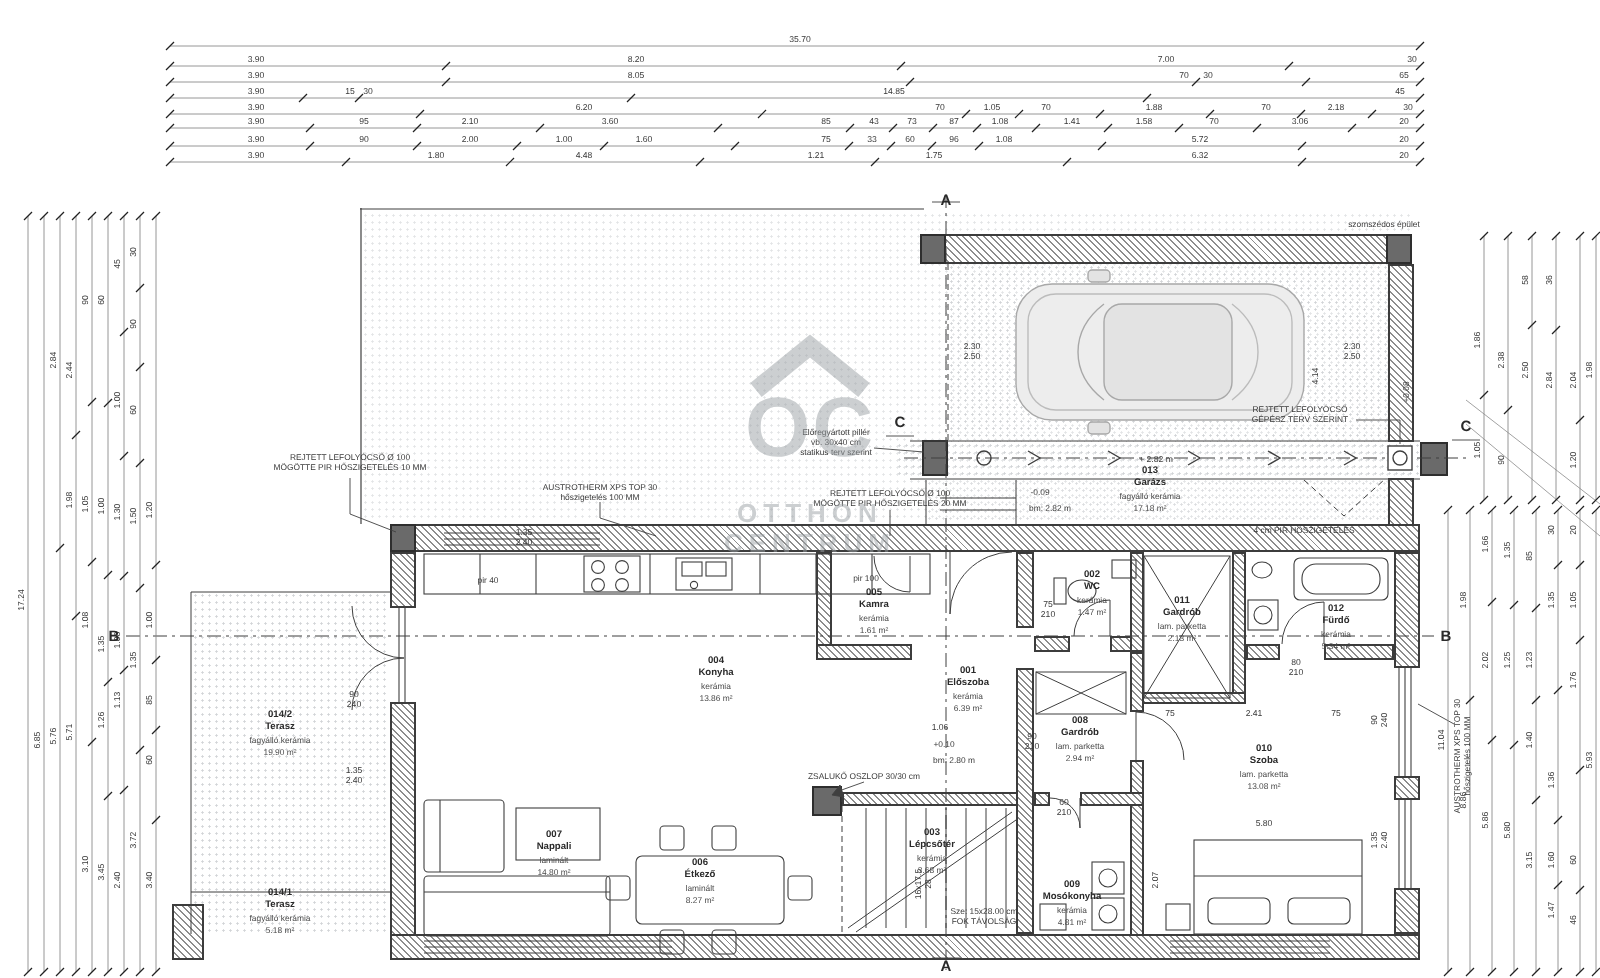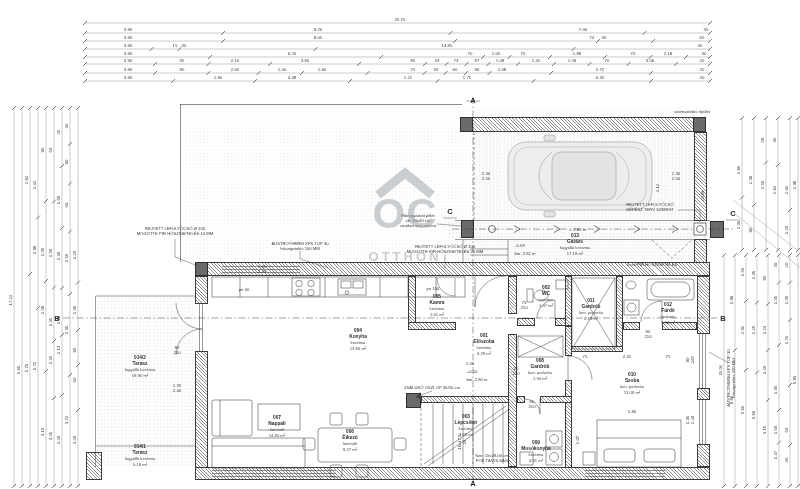--- a/index.html
+++ b/index.html
@@ -715,14 +715,15 @@
       <div class="sec" style="left: 450px; top: 211px;">C</div>
       <div class="sec" style="left: 733px; top: 213px;">C</div>
     </div>
 
   <div id="watermark">
     <svg width="130" height="34" viewBox="0 0 130 34">
       <path d="M38 30 L65 8 L92 30" stroke="#9aa0a4" stroke-width="9" fill="none"></path>
     </svg>
     <div id="wm-logo">OC</div>
     <div id="wm-l1">OTTHON</div>
+    <div id="wm-l2">CENTRUM</div>
   </div>
 </div>
 
 </body></html>

